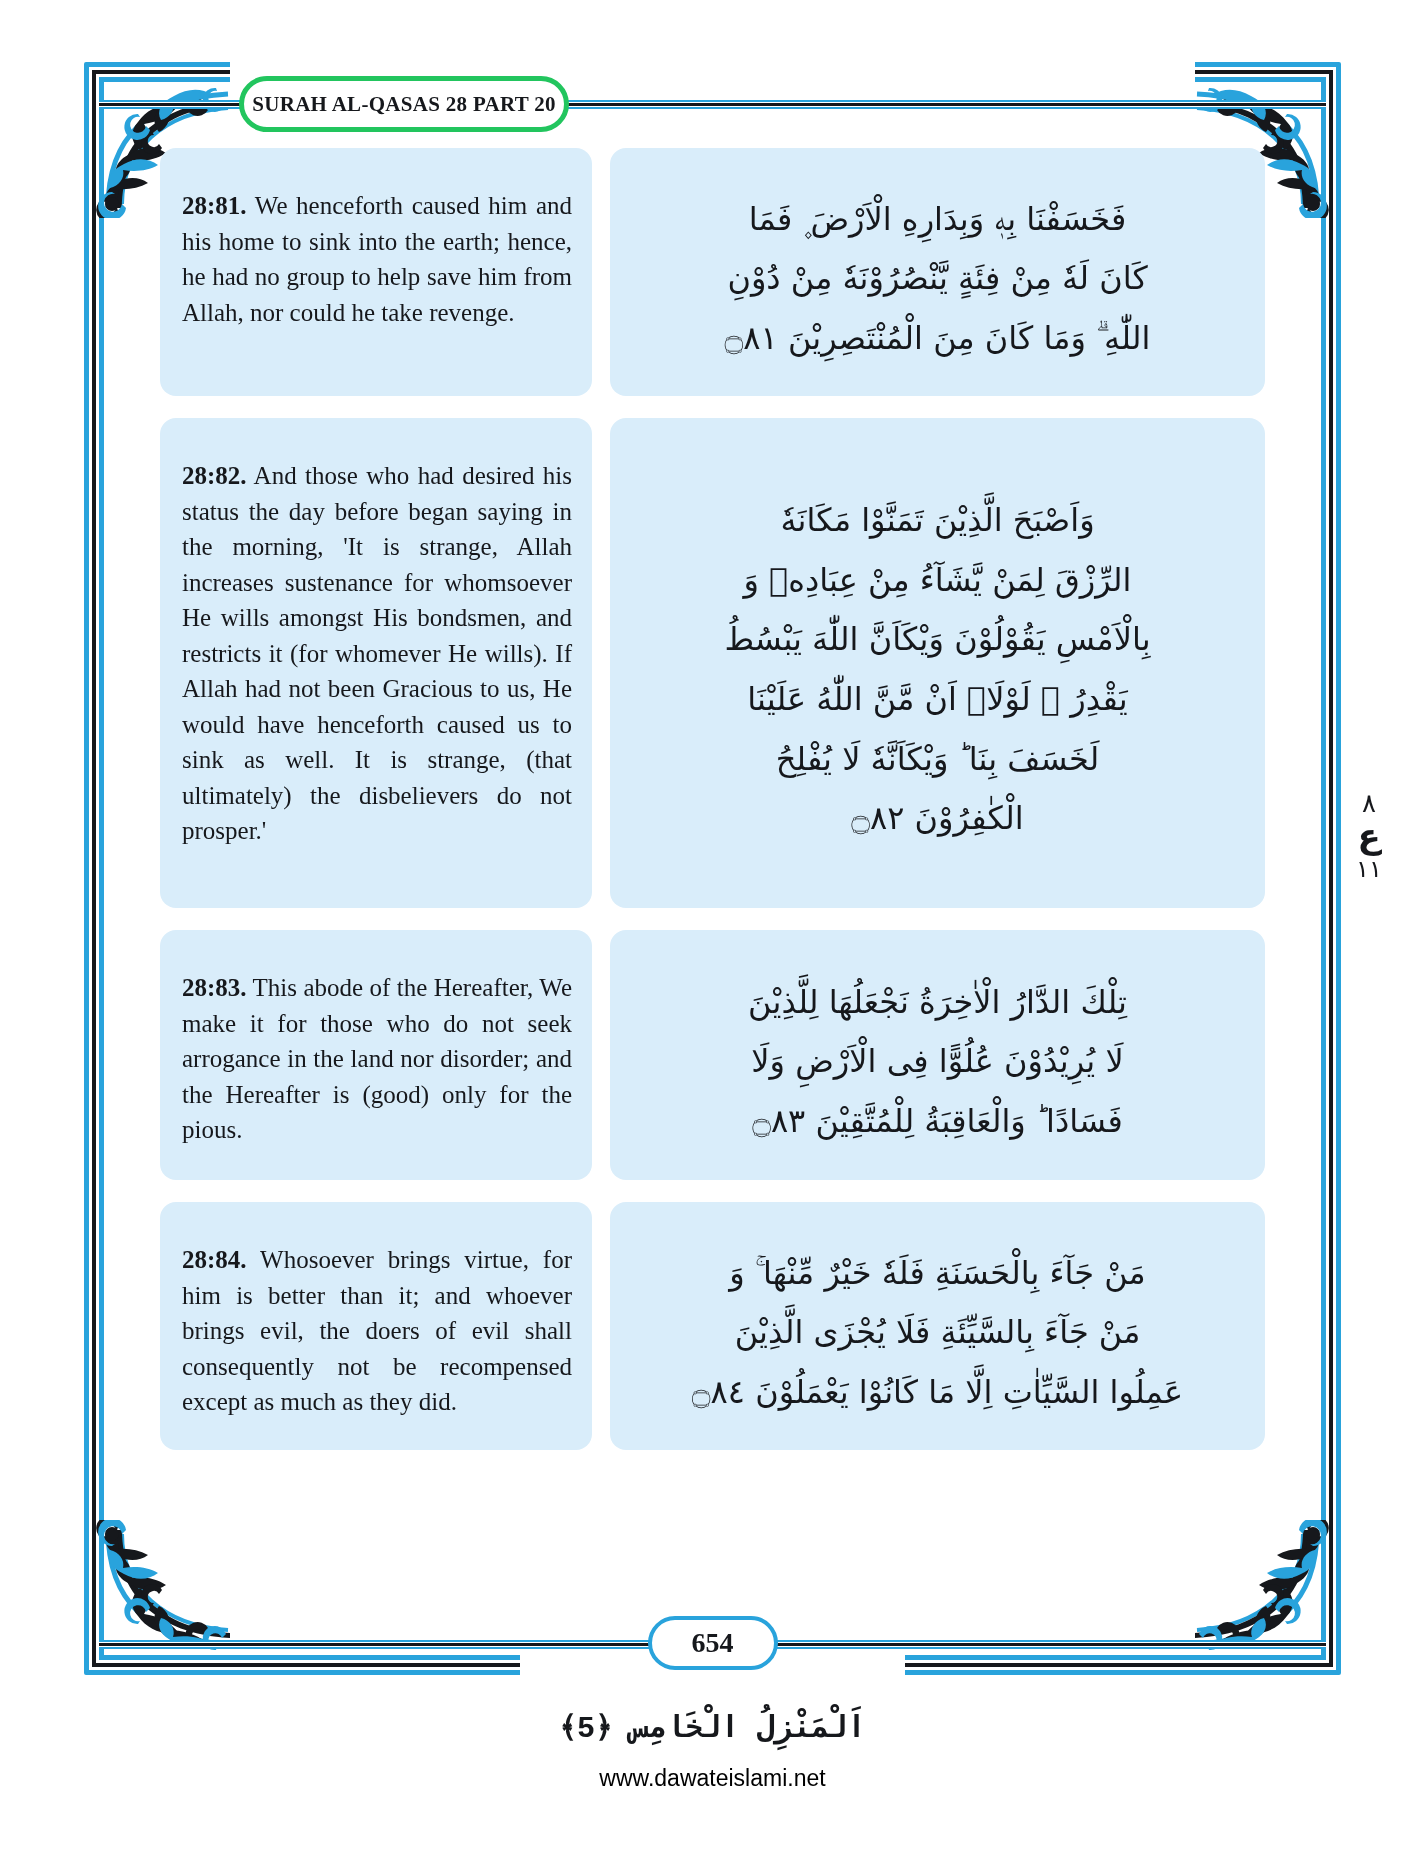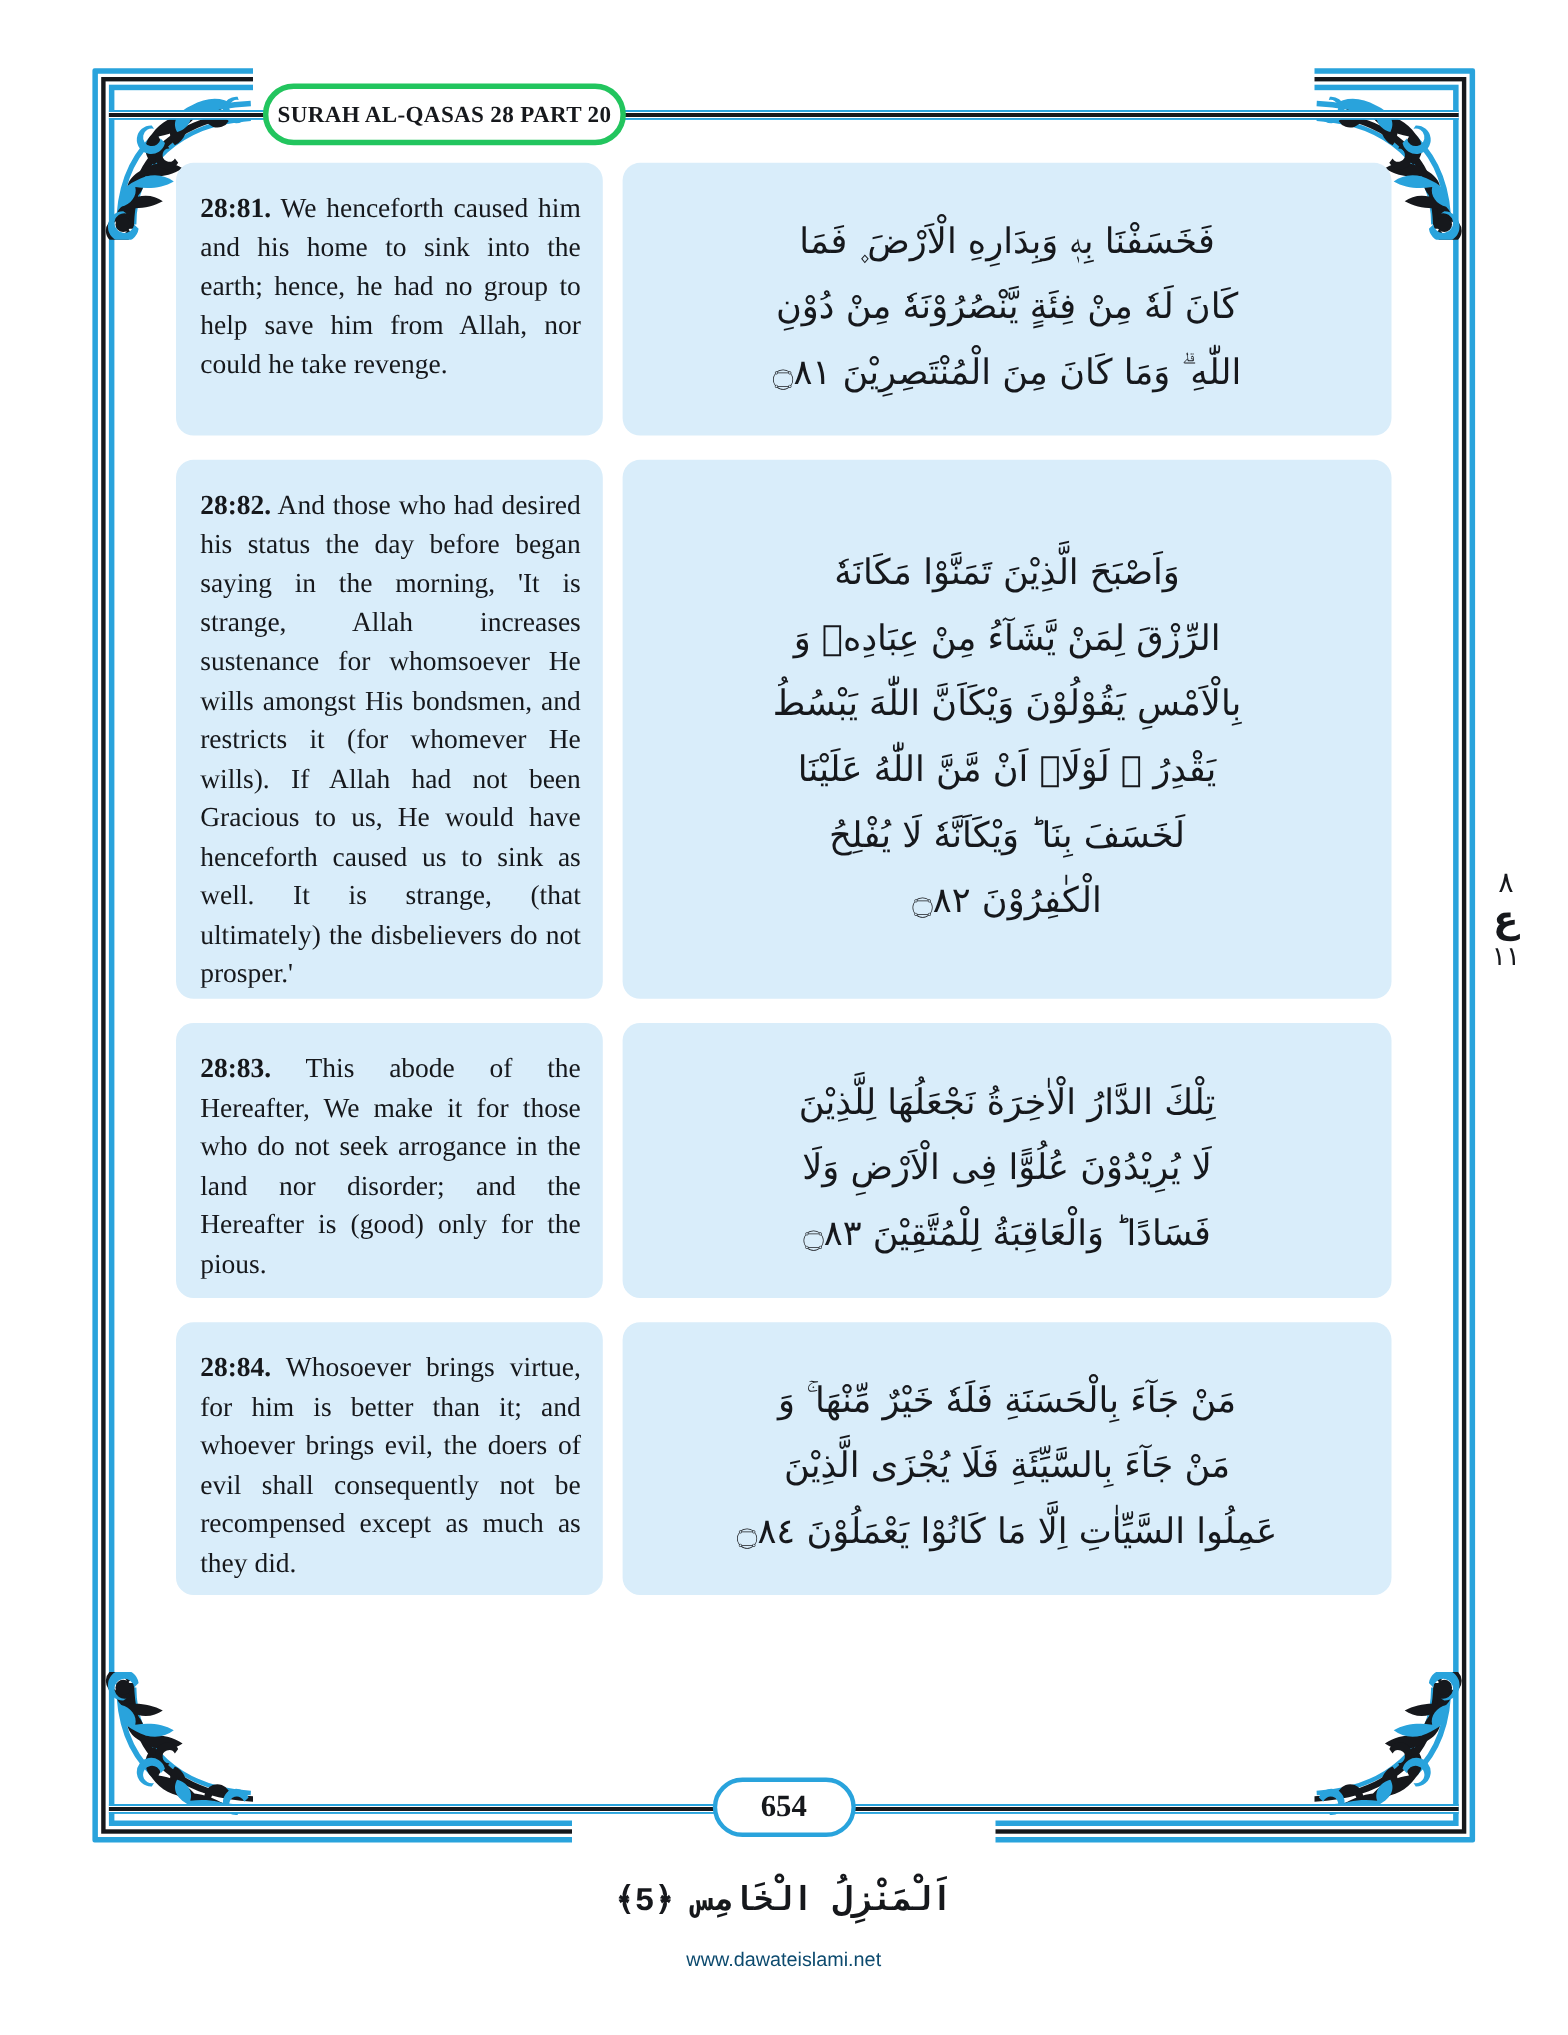--- a/index.html
+++ b/index.html
@@ -158,22 +158,22 @@
   .r3 { height: 250px; }
   .r4 { height: 248px; }
 
   .cell {
     background: #d9edfa;
     border-radius: 16px;
     box-sizing: border-box;
     overflow: hidden;
   }
   .cell-en {
-    width: 388px;
-    padding: 24px 20px 18px 22px;
+    width: 432px;
+    padding: 40px 20px 18px 22px;
   }
   .cell-ar {
     flex: 1;
     padding: 18px 24px 14px 24px;
     display: flex;
     flex-direction: column;
     justify-content: center;
   }
 
   .en-text {
@@ -268,22 +268,22 @@
     font-weight: bold;
     color: #16181c;
     direction: rtl;
   }
   .site {
     position: absolute;
     left: 0; right: 0;
     bottom: 58px;
     text-align: center;
     font-family: "Liberation Sans", sans-serif;
-    font-size: 18px;
-    color: #0c4a6e;
+    font-size: 23px;
+    color: #000000;
   }
 </style>
 </head>
 <body>
 
 <div class="page">
 
   <div class="frame-outer"></div>
   <div class="frame-mid"></div>
   <div class="frame-inner"></div>

